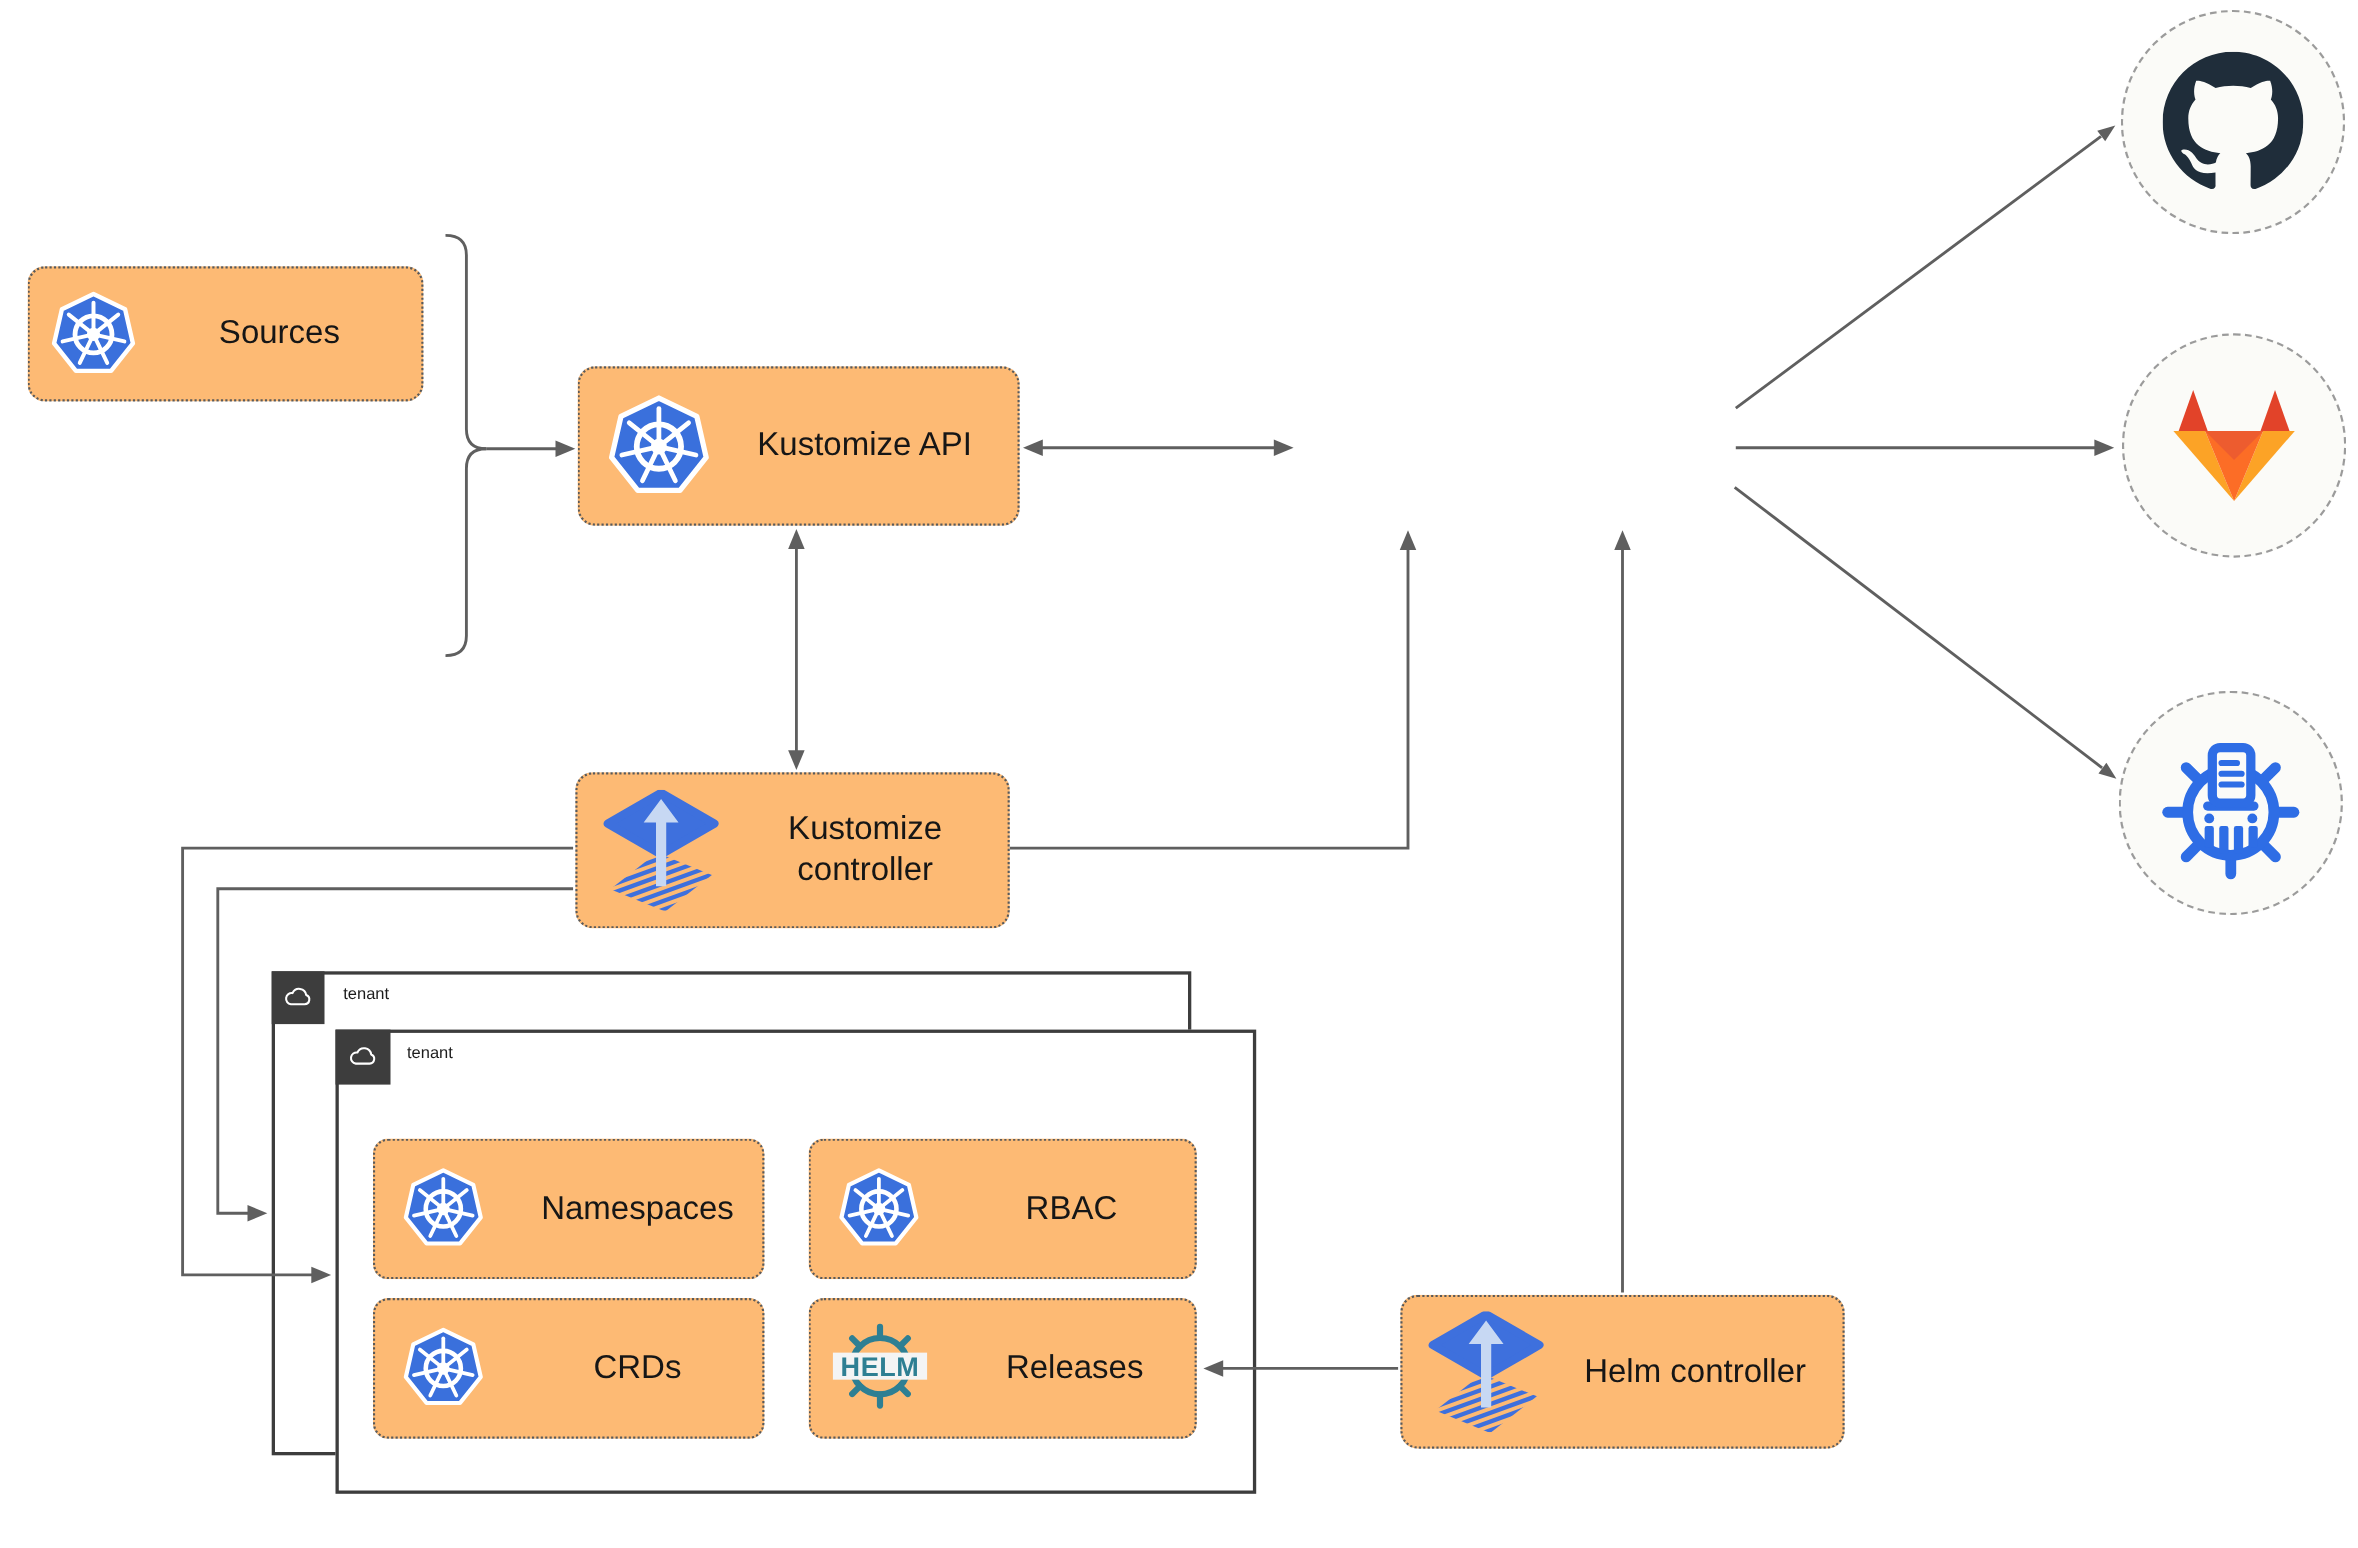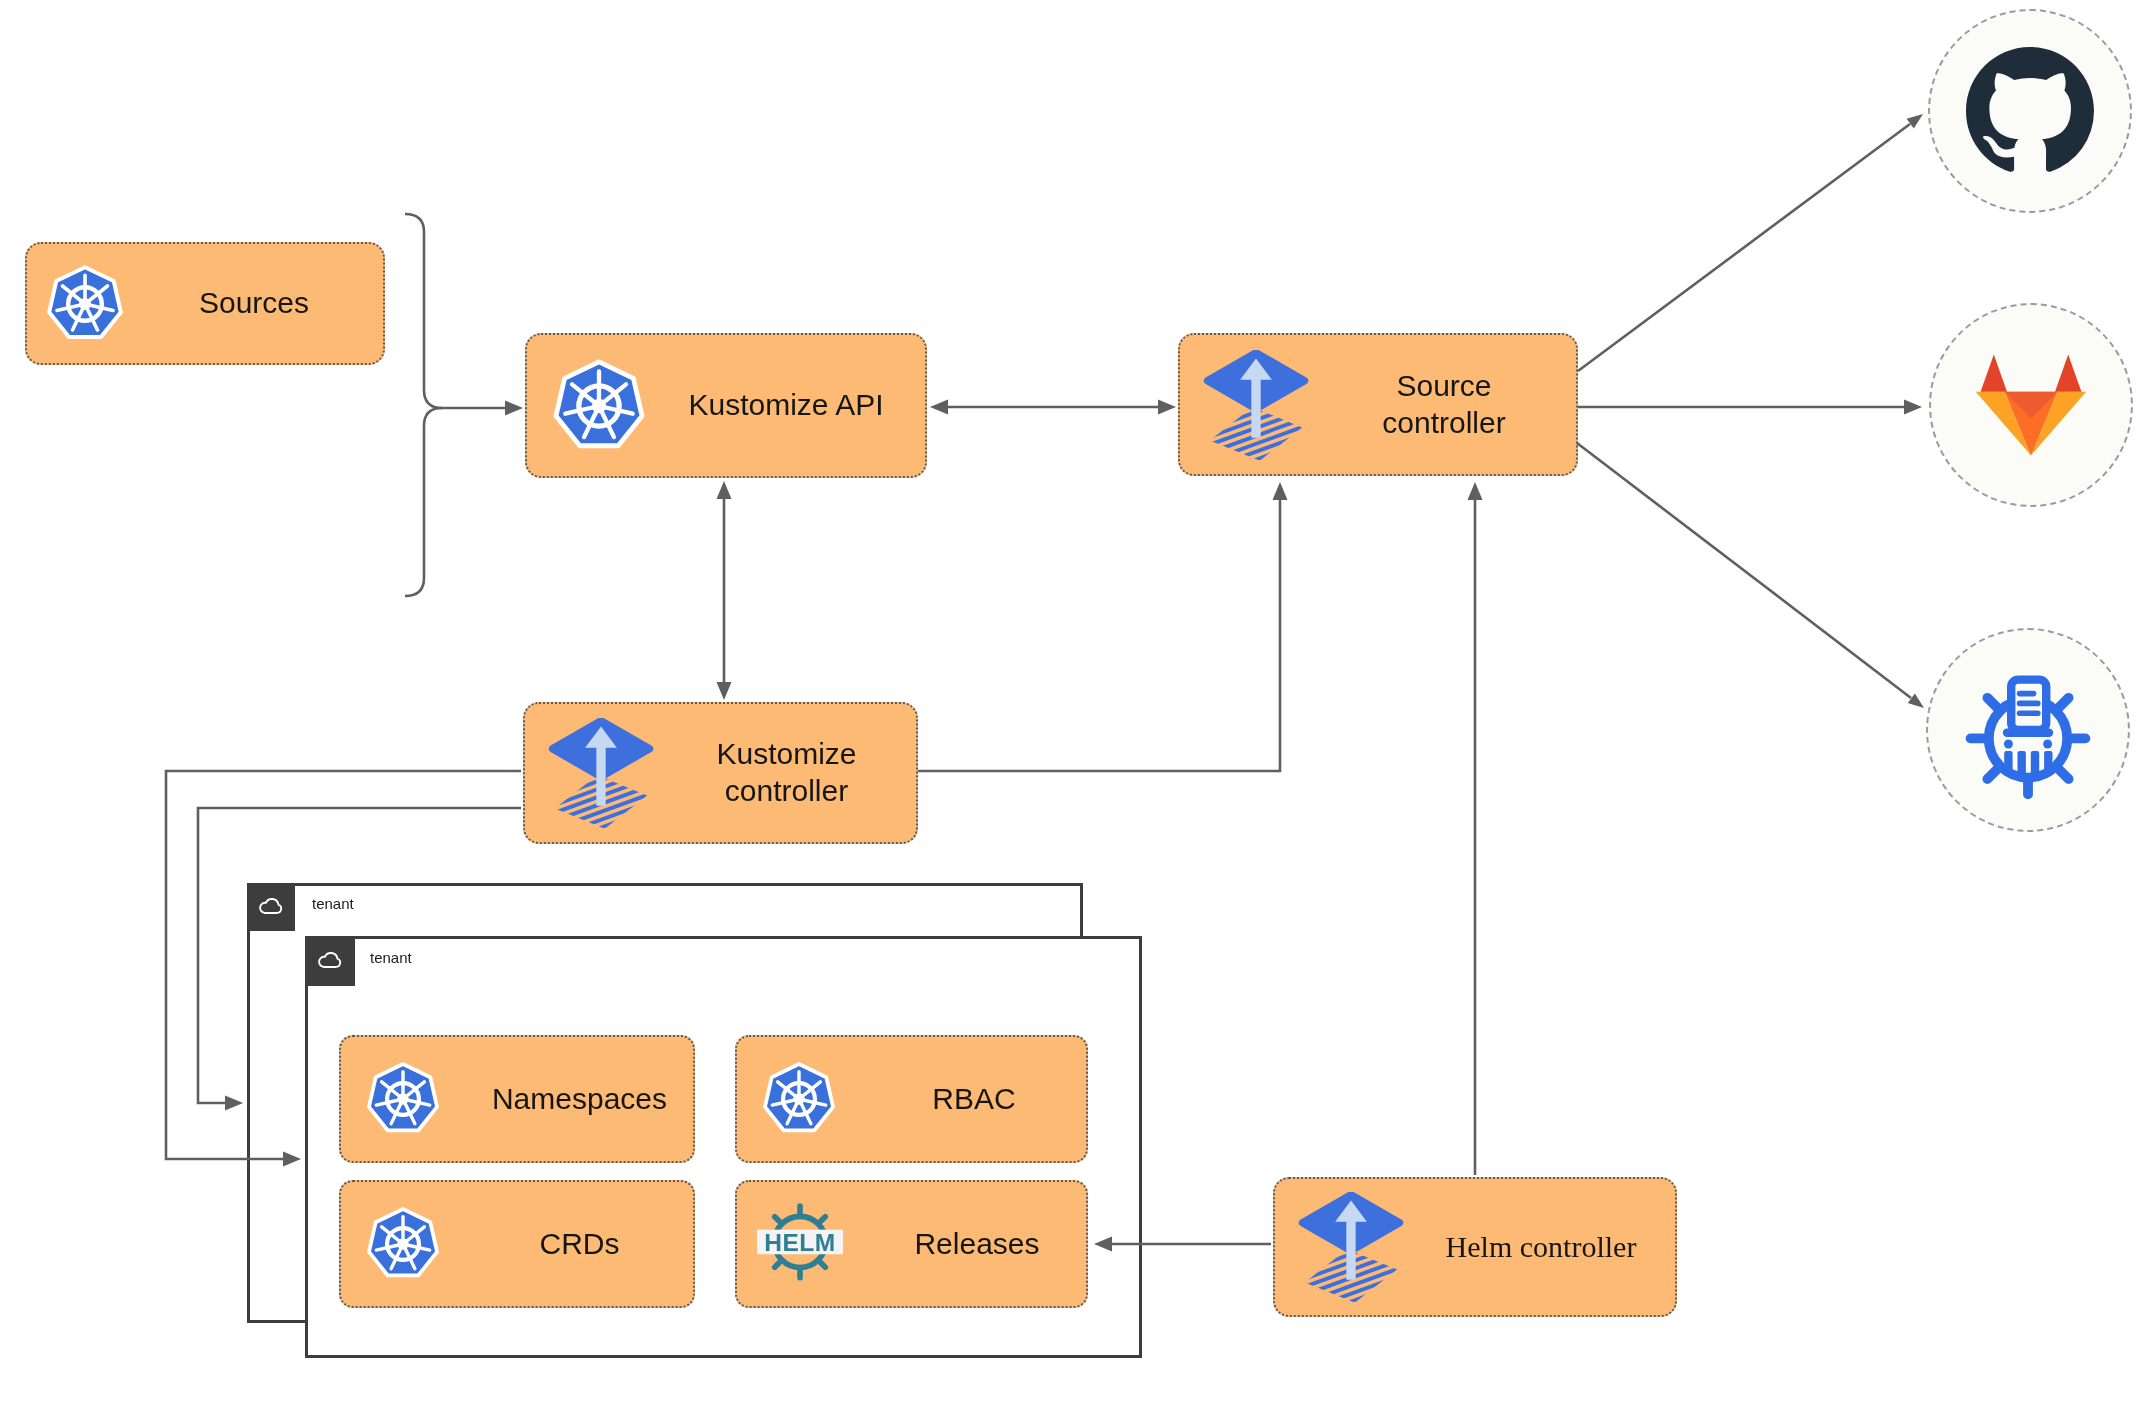--- a/index.html
+++ b/index.html
@@ -81,37 +81,30 @@
 
 
   <div class="box" style="left:525px;top:333px;width:402px;height:145px;">
     <svg class="nicon" width="96" height="96" style="margin-left:24px;">
         <use href="#sym-k8s"></use>
       </svg>
     <div class="lbl">
       <span>Kustomize API</span></div>
   </div>
 
-  <div class="box ctrl" style="left:1178px;top:333px;width:400px;height:143px;">
-    <svg class="nicon" width="112" height="110" style="margin-left:20px;">
-        <use href="#sym-flux"></use>
-      </svg>
-    <div class="lbl">
-      <span>Source controller</span></div>
-  </div>
 
   <div class="box ctrl" style="left:523px;top:702px;width:395px;height:142px;">
     <svg class="nicon" width="112" height="110" style="margin-left:20px;">
         <use href="#sym-flux"></use>
       </svg>
     <div class="lbl">
       <span>Kustomize controller</span></div>
   </div>
 
-  <div class="box ctrl" style="left:1273px;top:1177px;width:404px;height:140px;font-family:Liberation Serif, serif;">
+  <div class="box ctrl" style="left:1273px;top:1177px;width:404px;height:140px;">
     <svg class="nicon" width="112" height="110" style="margin-left:20px;">
         <use href="#sym-flux"></use>
       </svg>
     <div class="lbl">
       <span>Helm controller</span></div>
   </div>
 
   <div class="tenant tenant-back" style="left:247px;top:883px;width:836px;height:440px;"></div>
   <div class="thead" style="left:247px;top:883px;width:48px;height:48px;z-index:1;">
     <svg width="30" height="21">

